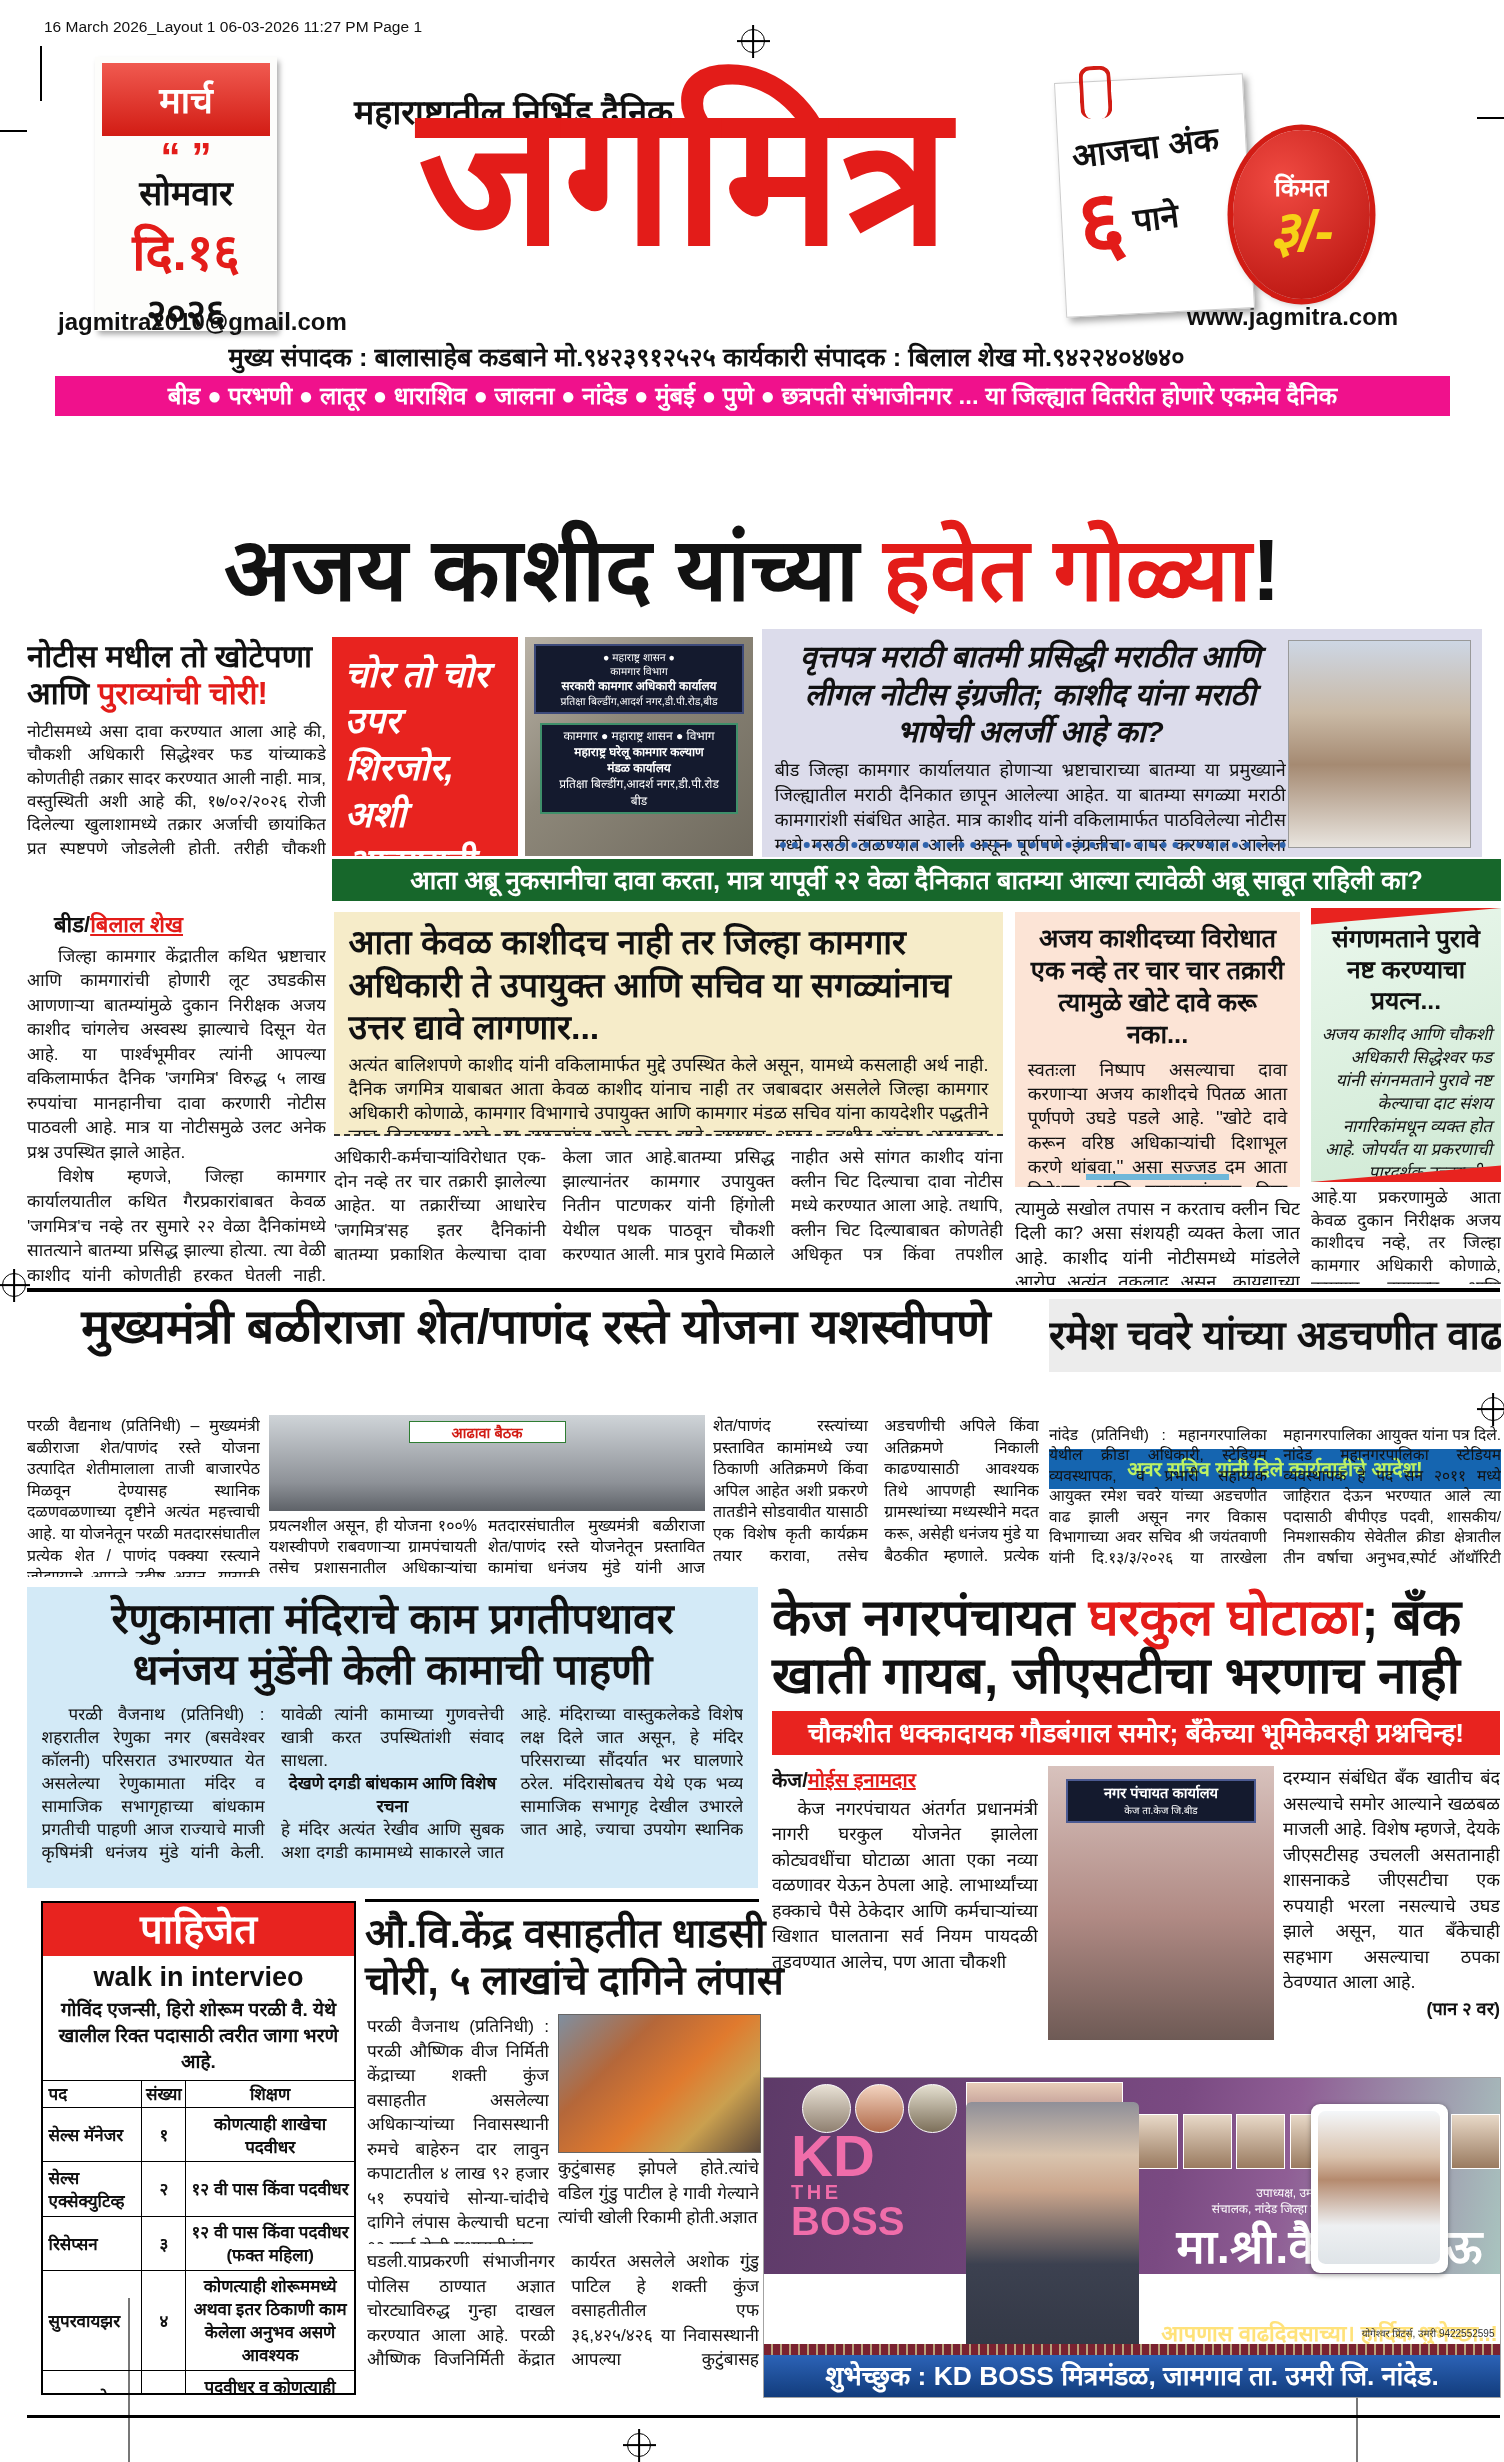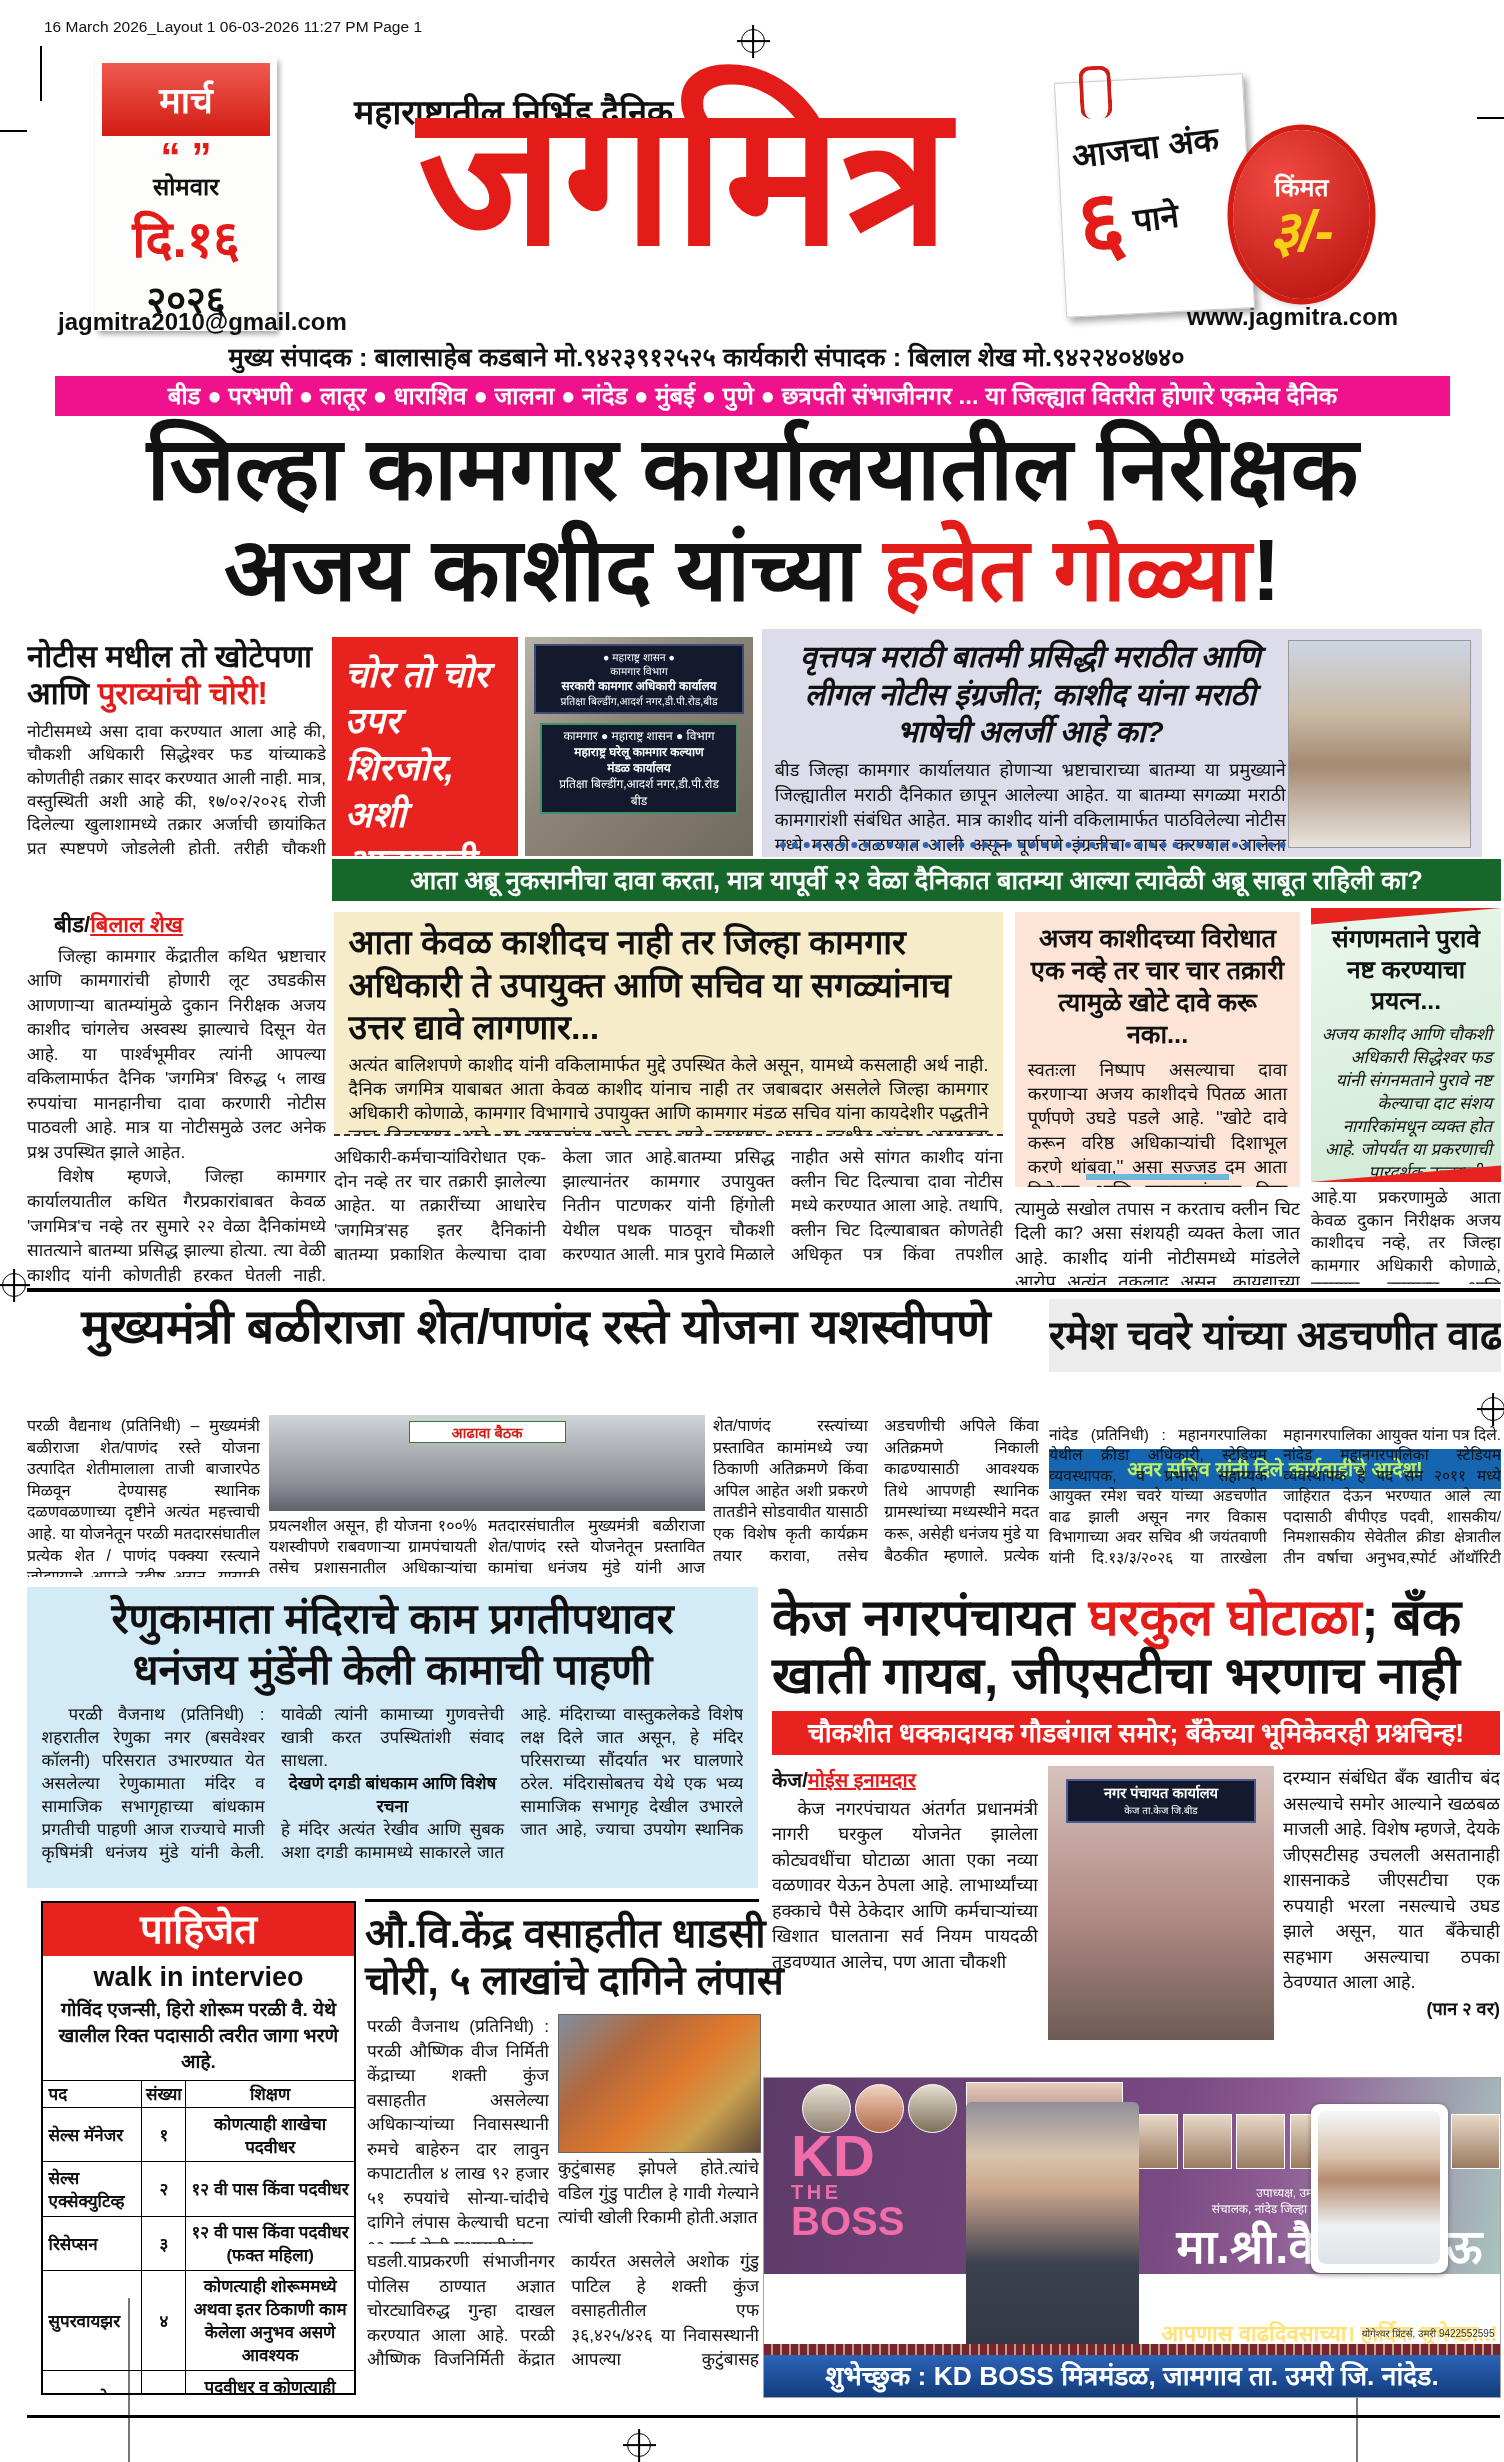--- a/index.html
+++ b/index.html
@@ -46,21 +46,21 @@
   <div class="abs regmark" style="left:627px;top:2433px;"></div>
   <div class="abs rule" style="left:0;top:130px;width:27px;height:1.8px;"></div>
   <div class="abs rule" style="left:1477px;top:117px;width:27px;height:1.8px;"></div>
   <div class="abs rule" style="left:40px;top:46px;width:1.8px;height:55px;"></div>
   <div class="abs" style="left:128px;top:2298px;width:1.8px;height:164px;background:#777;"></div>
   <div class="abs" style="left:1356px;top:2382px;width:1.8px;height:80px;background:#777;"></div>
 
   <div class="abs" style="left:95px;top:57px;width:182px;height:274px;background:#fdfdfb;box-shadow:2.7px 3.6px 5.5px rgba(0,0,0,.35);">
     <div style="margin:5.5px 7.3px 0 7.3px;height:73px;background:linear-gradient(180deg,#f05a50,#d21c14);color:#fff;display:flex;align-items:center;justify-content:center;font-size:36px;font-weight:700;">मार्च</div>
     <div class="ctr red b" style="font-size:40px;line-height:.6;margin-top:9px;">“ ”</div>
-    <div class="ctr b" style="font-size:24px;">सोमवार</div>
+    <div class="ctr b" style="font-size:34px;">सोमवार</div>
     <div class="ctr red b" style="font-size:51px;">दि.१६</div>
     <div class="ctr b" style="font-size:38px;">२०२६</div>
   </div>
 
   <div class="abs b nw" style="left:354px;top:88px;font-size:34px;">महाराष्ट्रातील निर्भिड दैनिक</div>
   <div class="abs b nw" style="left:319px;top:73px;width:730px;font-size:196px;line-height:1.05;color:#e31c19;text-align:center;">जगमित्र</div>
   <div class="abs b" style="left:58px;top:308px;font-size:24px;">jagmitra2010@gmail.com</div>
   <div class="abs b" style="left:1187px;top:303px;font-size:24px;">www.jagmitra.com</div>
   <div class="abs b ctr" style="left:182px;top:339px;width:1049px;font-size:25.5px;">मुख्य संपादक : बालासाहेब कडबाने मो.९४२३९१२५२५      कार्यकारी संपादक : बिलाल शेख मो.९४२२४०४७४०</div>
 
@@ -72,21 +72,20 @@
       <span class="b" style="font-size:33px;margin-left:9px;">पाने</span>
     </div>
   </div>
   <div class="abs" style="left:1233px;top:130px;width:137px;height:169px;background:radial-gradient(circle at 35% 30%,#f04a42,#b40f0a);border-radius:50%;box-shadow:0 0 0 5.5px #d21c14, 0 3.6px 9px rgba(0,0,0,.4);display:flex;flex-direction:column;align-items:center;justify-content:center;">
     <div class="b" style="color:#fff;font-size:24.6px;">किंमत</div>
     <div class="b i" style="color:#f7d117;font-size:57px;line-height:1;">३/-</div>
   </div>
 
   <div class="abs ctr b nw ov" style="left:55px;top:376px;width:1395px;height:40px;background:#f0118c;color:#fff;font-size:24px;line-height:40px;">बीड ● परभणी ● लातूर ● धाराशिव ● जालना ● नांदेड ● मुंबई ● पुणे ● छत्रपती संभाजीनगर ... या जिल्ह्यात वितरीत होणारे एकमेव दैनिक</div>
 
-  <h1 class="abs ctr nw b" style="left:0;top:421px;width:1505px;font-size:88px;line-height:1.08;color:#121212;">जिल्हा कामगार कार्यालयातील निरीक्षक</h1>
   <h1 class="abs ctr nw b" style="left:0;top:522px;width:1505px;font-size:88px;line-height:1.08;color:#121212;"><span>अजय काशीद यांच्या </span><span class="red">हवेत गोळ्या</span><span>!</span></h1>
 
   <div class="abs ov" style="left:27px;top:638px;width:299px;height:217px;">
     <h3 class="b" style="font-size:31px;line-height:1.2;"><span>नोटीस मधील तो खोटेपणा</span><br><span>आणि </span><span class="red">पुराव्यांची चोरी!</span></h3>
     <p class="j" style="font-size:17px;line-height:1.38;margin-top:7.3px;">नोटीसमध्ये असा दावा करण्यात आला आहे की, चौकशी अधिकारी सिद्धेश्वर फड यांच्याकडे कोणतीही तक्रार सादर करण्यात आली नाही. मात्र, वस्तुस्थिती अशी आहे की, १७/०२/२०२६ रोजी दिलेल्या खुलाशामध्ये तक्रार अर्जाची छायांकित प्रत स्पष्टपणे जोडलेली होती. तरीही चौकशी अधिकाऱ्याने ''तक्रार नाही'' असे म्हणत चौकशी बंद करणे, हे मोठ्या आर्थिक देवाणघेवाणीचे संकेत देत आहे.''चोर तर चोर, वरून शिरजोर!</p>
   </div>
 
   <div class="abs ov" style="left:332px;top:637px;width:186px;height:219px;background:#e8231f;color:#fff;padding:14.6px 12.8px;box-sizing:border-box;">
     <div class="b i" style="font-size:36px;line-height:1.3;">चोर तो चोर उपर शिरजोर, अशी आत्मघाती भूमिका</div>
   </div>

